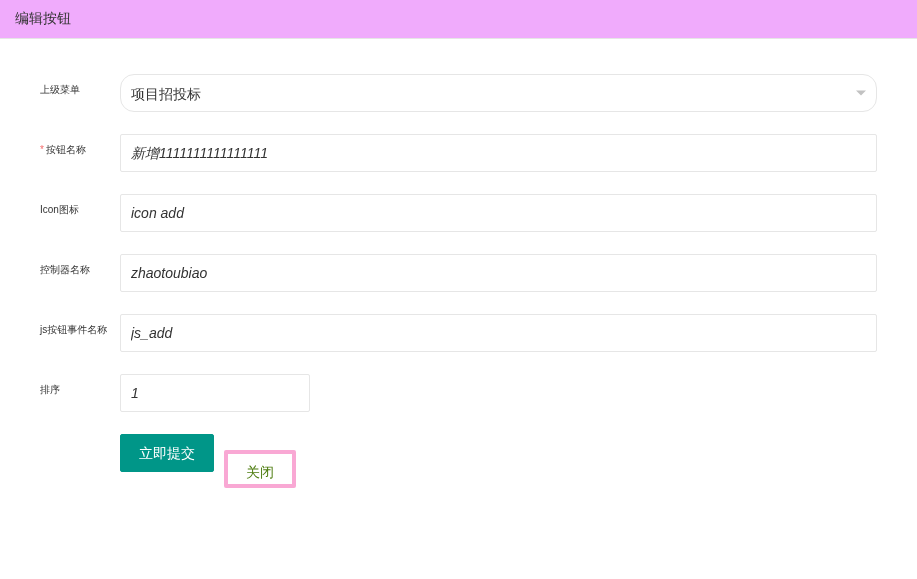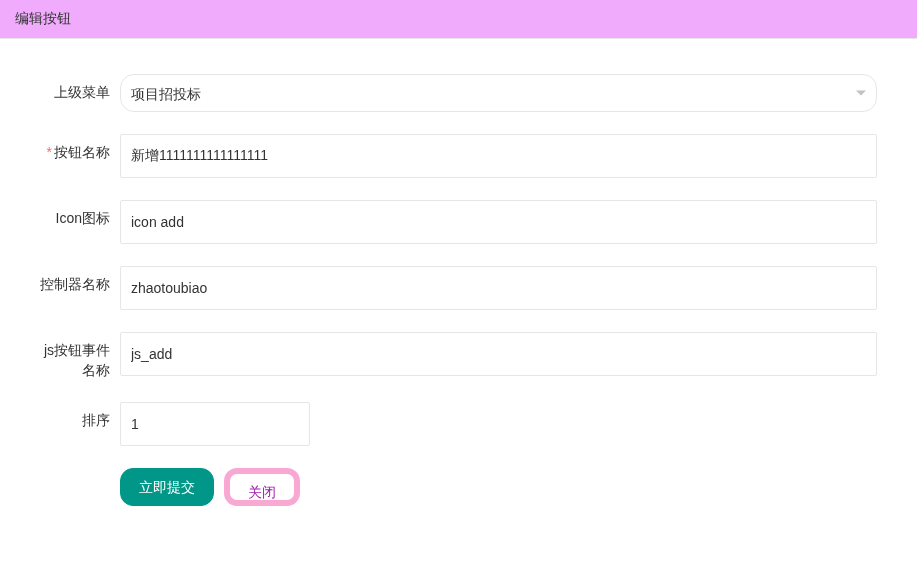--- a/index.html
+++ b/index.html
@@ -26,45 +26,45 @@
     .form-container {
       padding: 35px 40px 20px 40px;
     }
     .form-item {
       display: flex;
       margin-bottom: 22px;
       align-items: flex-start;
     }
     .form-label {
       width: 80px;
-      text-align: right;
       padding: 9px 10px 0 0;
       color: #333;
-      font-size: 14px;
+      font-size: 10px;
       line-height: 1.4;
       flex-shrink: 0;
     }
     .form-label .required {
       color: #f56c6c;
       margin-right: 2px;
     }
     .form-content {
       flex: 1;
     }
     .input-text {
       width: 100%;
-      height: 44px;
+      height: 38px;
       line-height: 38px;
       border: 1px solid #e6e6e6;
       border-radius: 2px;
       padding: 0 10px;
       font-size: 14px;
       color: #333;
       outline: none;
       background: #fff;
+      font-style: italic;
     }
     .input-text.narrow {
       width: 190px;
     }
     .select-wrapper {
       position: relative;
       width: 100%;
     }
     .select-display {
       width: 100%;
@@ -94,35 +94,36 @@
       display: flex;
       gap: 10px;
       margin-left: 80px;
       margin-top: 0;
     }
     .btn {
       height: 38px;
       line-height: 36px;
       padding: 0 18px;
       font-size: 14px;
-      border-radius: 13px;
+      border-radius: 2px;
       cursor: pointer;
       border: 1px solid transparent;
       display: inline-block;
       text-align: center;
     }
     .btn-primary {
       background: #009688;
       color: #fff;
       border-color: #009688;
     }
     .btn-default {
       background: #fff;
-      color: #a21caf;
-      border: 6px solid #f9a8d4;
+      color: #4d7c0f;
+      border: 4px solid #f9a8d4;
+      margin-top: 16px;
     }
   </style>
 </head>
 <body>
 
 <div class="header">
   <span>编辑按钮</span>
 </div>
 
 <div class="form-container">

